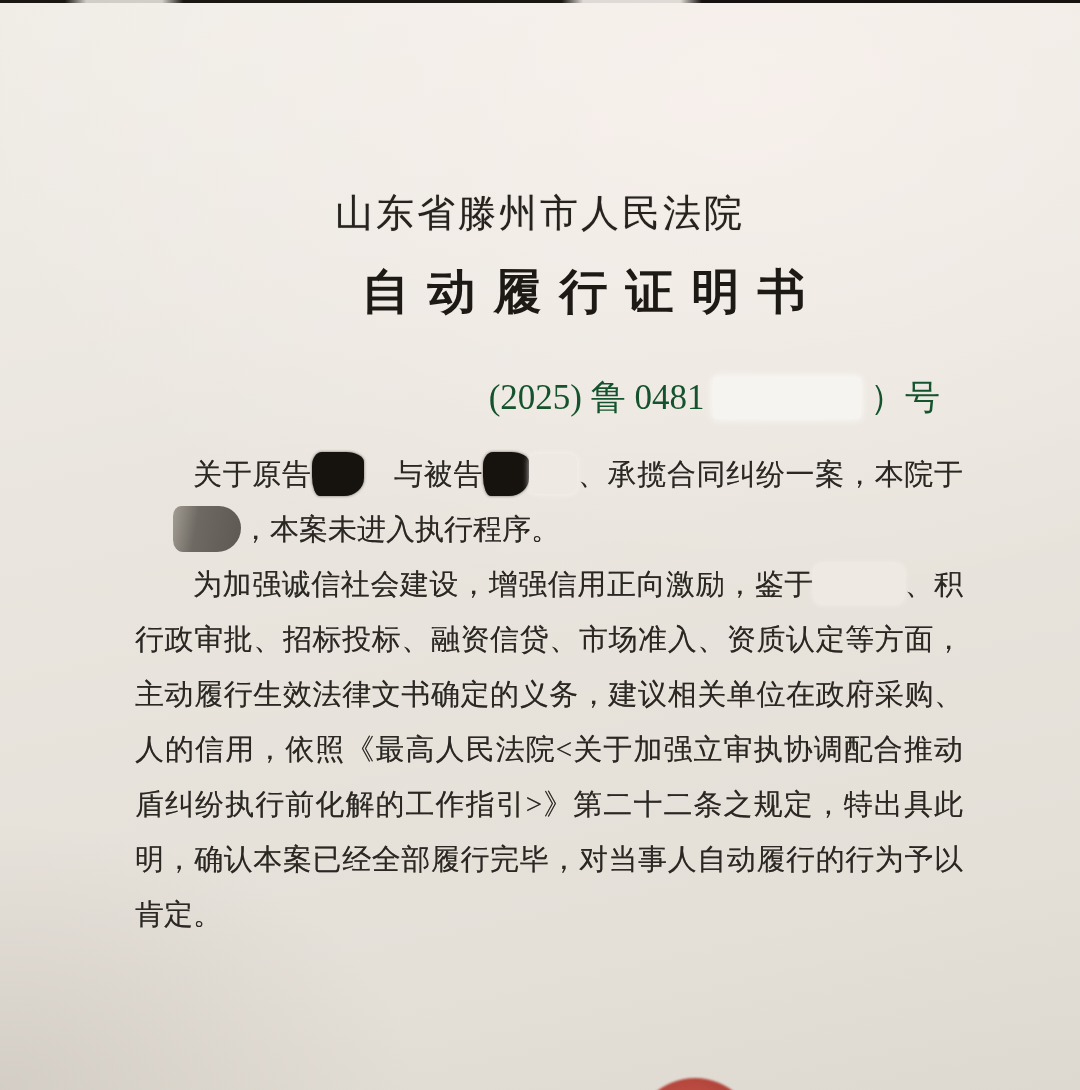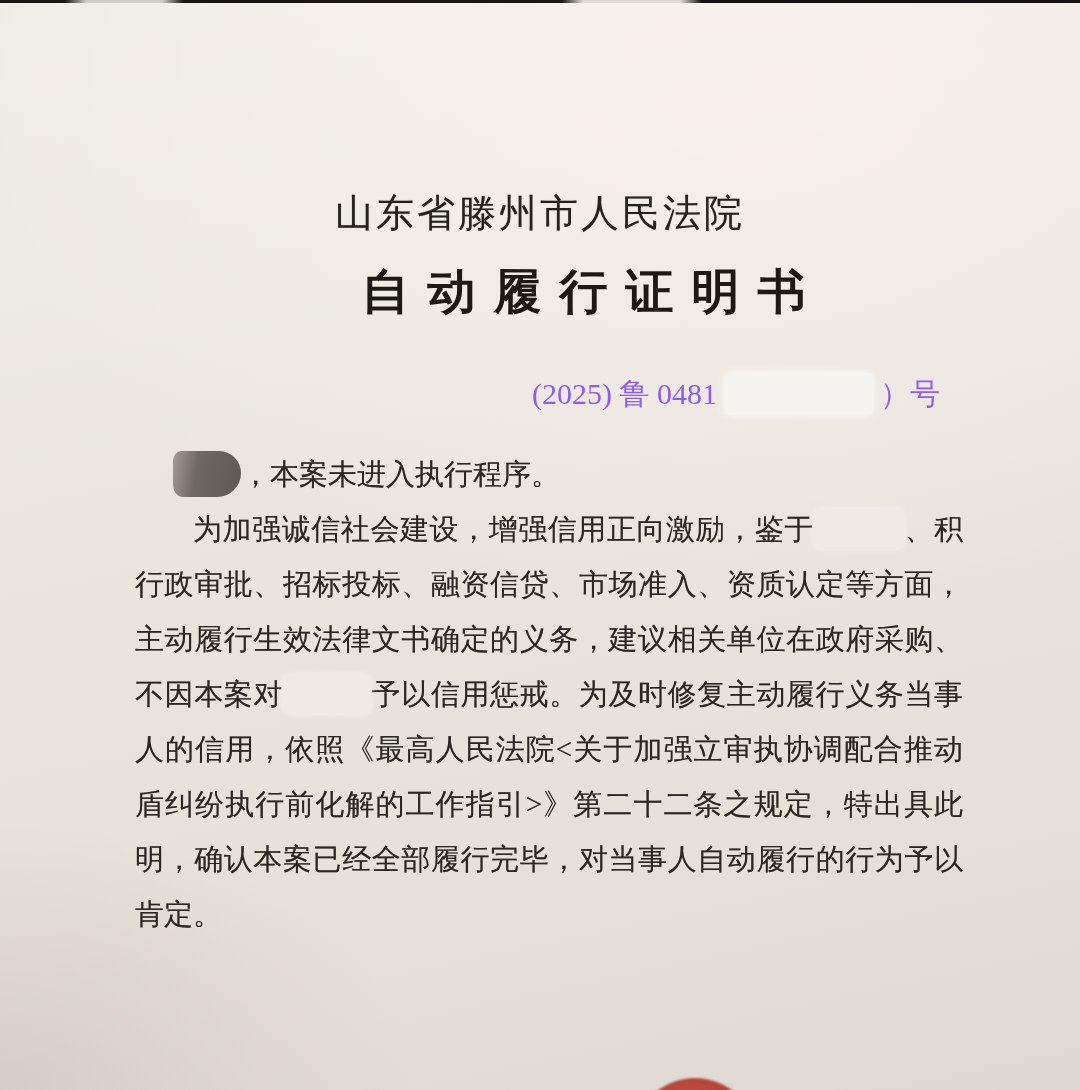--- a/index.html
+++ b/index.html
@@ -23,21 +23,21 @@
     text-shadow:0 0 1px rgba(45,40,34,.35);
   }
   .doc-title{
     position:absolute;top:260px;left:0;width:100%;
     text-align:center;font-size:48px;font-weight:bold;letter-spacing:3px;
     color:#1d1a16;
     margin-left:45px;
   }
   .case-line{
     position:absolute;top:374px;right:140px;
-    font-size:30px;color:#8b5cf6;white-space:nowrap;
+    font-size:35px;color:#14532d;white-space:nowrap;
   }
   .doc-body{
     position:absolute;top:447px;left:135px;width:828px;
     font-size:29px;line-height:55px;color:#2b2824;
     text-shadow:0 0 .5px rgba(43,40,36,.5);
   }
   .line{height:55px;overflow:hidden;white-space:nowrap;text-align:left;}
   .line.full{white-space:normal;text-align:justify;text-align-last:justify;}
   .line.indent{text-indent:58px;}
   .redact{display:inline-block;vertical-align:middle;position:relative;top:-3px;text-indent:0;}
@@ -61,24 +61,24 @@
 
 <div class="doc-title">自 动 履 行 证 明 书</div>
 
 <div class="case-line">
   <span>(2025) 鲁 0481</span>
   <span class="redact white" style="width:148px"></span>
   <span>）号</span>
 </div>
 
 <div class="doc-body">
+    <div class="line full indent"><span>关于原告</span><span class="redact black" style="width: 52px;"></span><span>　与被告</span><span class="redact black" style="width: 46px;"></span><span class="redact light" style="width: 48px;"></span><span>、承揽合同纠纷一案，本院于</span></div>
     <div class="line"><span class="redact spacer" style="width: 38px;"></span><span class="redact gray" style="width: 68px;"></span><span>，本案未进入执行程序。</span></div>
     <div class="line full indent"><span>为加强诚信社会建设，增强信用正向激励，鉴于</span><span class="redact light" style="width: 90px;"></span><span>、积极</span></div>
     <div class="line full"><span>行政审批、招标投标、融资信贷、市场准入、资质认定等方面，</span></div>
     <div class="line full"><span>主动履行生效法律文书确定的义务，建议相关单位在政府采购、</span></div>
-    <div class="line full"><span>不因本案对</span><span class="redact light" style="width: 88px;"></span><span>予以信用惩戒。为及时修复主动履行义务当事</span></div>
     <div class="line full"><span>人的信用，依照《最高人民法院&lt;关于加强立审执协调配合推动矛</span></div>
     <div class="line full"><span>盾纠纷执行前化解的工作指引&gt;》第二十二条之规定，特出具此证</span></div>
     <div class="line full"><span>明，确认本案已经全部履行完毕，对当事人自动履行的行为予以</span></div>
     <div class="line"><span>肯定。</span></div>
   </div>
 
 <div class="seal"></div>
 
 </body></html>

